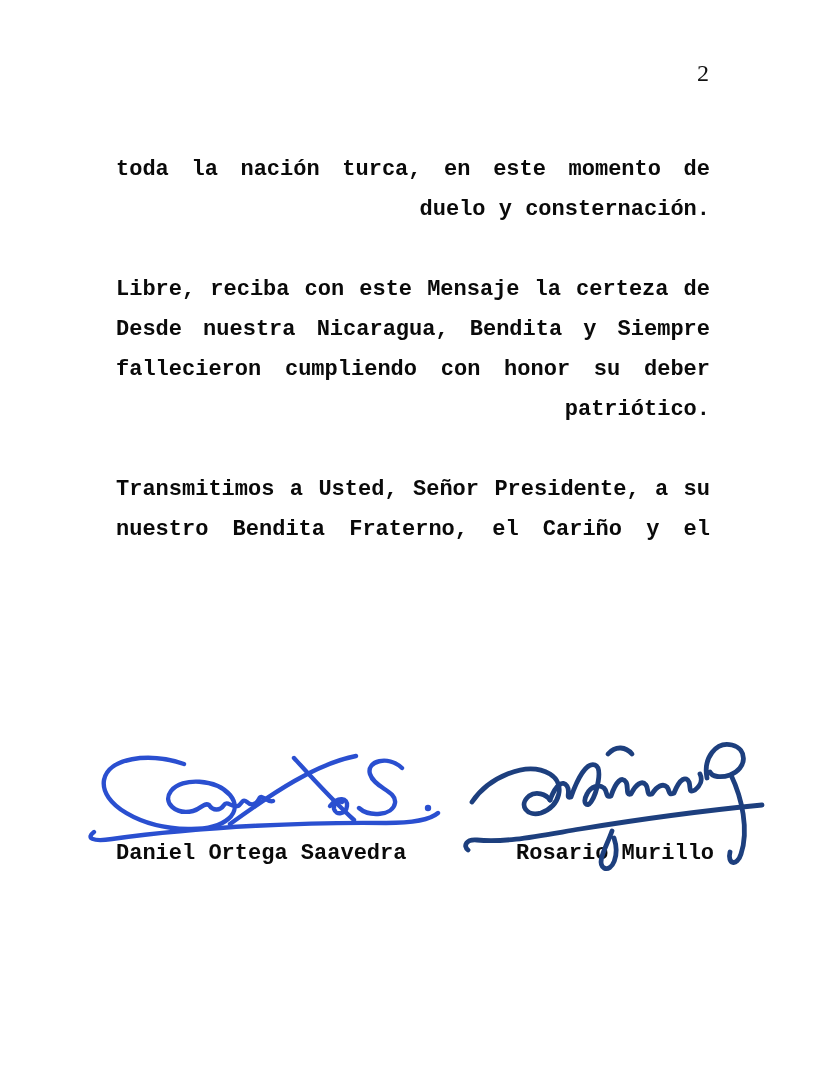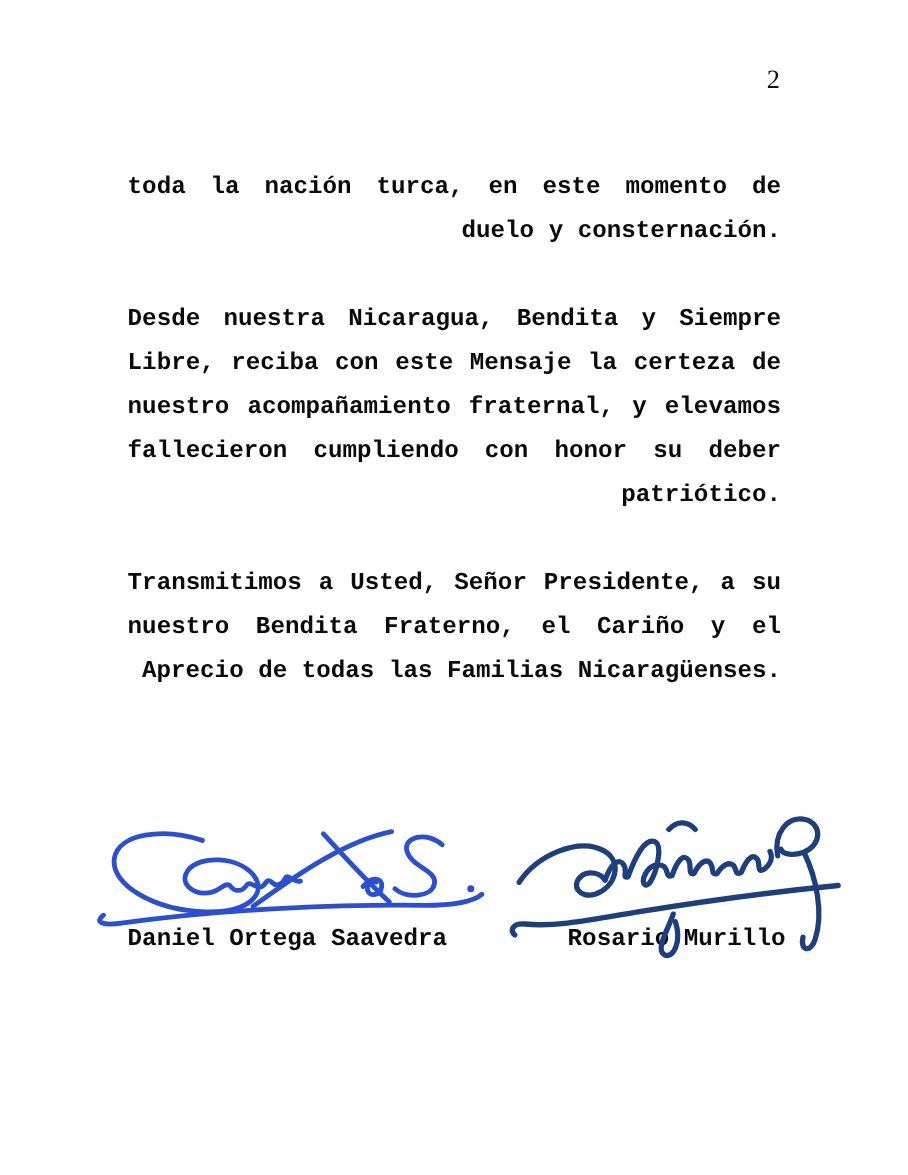--- a/index.html
+++ b/index.html
@@ -70,31 +70,29 @@
   <div class="page-number">2</div>
 
   <div class="body-text">
 
     <div class="paragraph">
       <div class="line just">toda la nación turca, en este momento de</div>
       <div class="line">duelo y consternación.</div>
     </div>
 
     <div class="paragraph">
+      <div class="line just">Libre, reciba con este Mensaje la certeza de</div>
       <div class="line just">Desde nuestra Nicaragua, Bendita y Siempre</div>
-      <div class="line just">Libre, reciba con este Mensaje la certeza de</div>
-      <div class="line just">nuestro acompañamiento fraternal, y elevamos</div>
       <div class="line just">fallecieron cumpliendo con honor su deber</div>
       <div class="line">patriótico.</div>
     </div>
 
     <div class="paragraph">
       <div class="line just">Transmitimos a Usted, Señor Presidente, a su</div>
       <div class="line just">nuestro Bendita Fraterno, el Cariño y el</div>
-      <div class="line">Aprecio de todas las Familias Nicaragüenses.</div>
     </div>
 
   </div>
 
   <div class="names-row">
     <span class="name-left">Daniel Ortega Saavedra</span>
     <span class="name-right">Rosario Murillo</span>
   </div>
 
   <svg class="sig-svg sig-ortega" width="356" height="94" viewBox="0 0 356 94">

